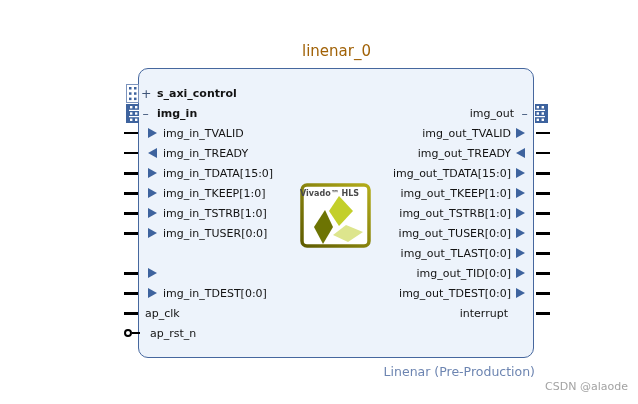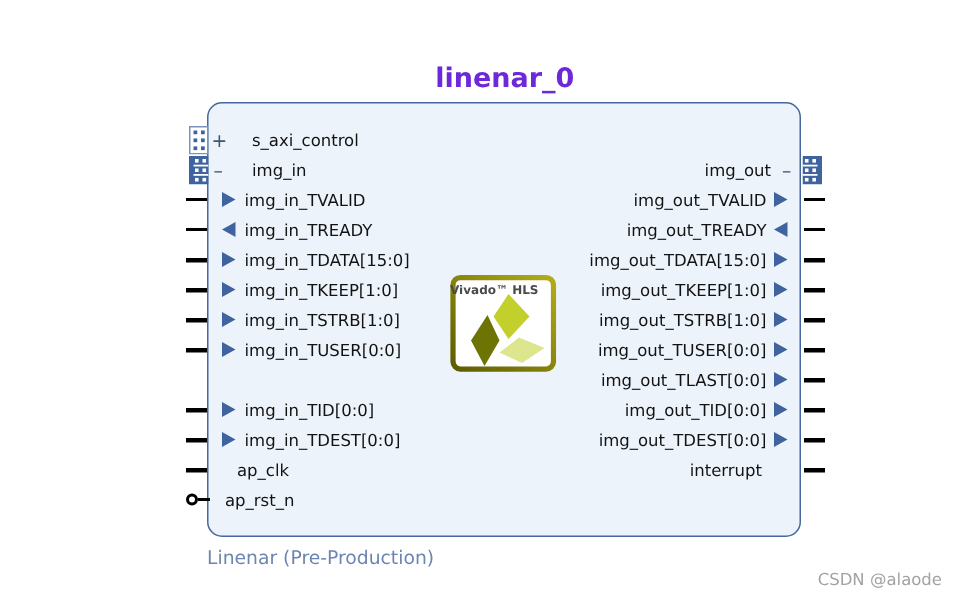--- a/index.html
+++ b/index.html
@@ -1,22 +1,22 @@
 <!DOCTYPE html>
 <html><head>
 <meta charset="utf-8">
 <style>
   html,body{margin:0;padding:0;}
   .canvas{position:relative;width:638px;height:404px;background:#ffffff;overflow:hidden;
           font-family:"DejaVu Sans",sans-serif;}
   .block-title{position:absolute;left:138px;top:42px;width:397px;text-align:center;
-          font-size:18px;color:#6d28d9;font-weight:bold;}
+          font-size:15px;color:#a16207;}
   .ip-block{position:absolute;left:138px;top:68px;width:396px;height:290px;
           background:#edf3fb;border:1px solid #46679e;border-radius:10px;box-sizing:border-box;}
-  .subtitle{position:absolute;left:138px;top:364px;width:397px;text-align:left;
+  .subtitle{position:absolute;left:138px;top:364px;width:397px;text-align:right;
           font-size:12.5px;color:#6d85b1;}
   .watermark{position:absolute;right:10px;top:380px;font-size:11px;color:#a3a3a3;}
 
   .row{position:absolute;height:20px;display:flex;align-items:center;
        font-size:11px;color:#131313;white-space:nowrap;}
   .rowL{left:124px;}
   .rowR{right:88px;justify-content:flex-end;}
 
   .stub{flex:0 0 auto;width:14px;height:3px;background:#000;}
   .stub.thin{height:2px;}
@@ -28,22 +28,22 @@
   .rowR .sp21{order:2;width:21px;flex:0 0 auto;}
   .rowR .sign{order:2;margin-left:6px;}
   .rowR .stub.mint{margin-left:28px;}
 
   .arr{flex:0 0 auto;width:0;height:0;border-top:5px solid transparent;border-bottom:5px solid transparent;}
   .arr-r{border-left:9px solid #3e639e;}
   .arr-l{border-right:9px solid #3e639e;}
 
   .sign{flex:0 0 auto;width:9px;text-align:center;font-size:12.5px;color:#3d5478;line-height:9px;}
   .rowL .sign{margin-left:17px;}
-  .rowL .sign + .plabel{margin-left:18px;}
-  .rowL .stub + .plabel{margin-left:20px;}
+  .rowL .sign + .plabel{margin-left:7px;font-weight:bold;}
+  .rowL .stub + .plabel{margin-left:7px;}
 
   .rst-ring{flex:0 0 auto;width:8px;height:8px;border:2px solid #000;border-radius:50%;box-sizing:border-box;}
   .rst-line{flex:0 0 auto;width:8px;height:2px;background:#000;}
 
   .conn{position:absolute;}
   .logo-box{position:absolute;left:300px;top:183px;}
   .logo-label{position:absolute;left:300px;top:189px;width:59px;text-align:center;
        font-size:8px;font-weight:bold;color:#4a4a4a;letter-spacing:0px;}
 </style>
 </head>
@@ -127,21 +127,20 @@
     <span class="plabel">img_in_TSTRB[1:0]</span>
   </div>
   <div class="row rowL" style="top:223px">
     <span class="stub"></span>
     <span class="arr arr-r"></span>
     <span class="plabel">img_in_TUSER[0:0]</span>
   </div>
   <div class="row rowL" style="top:263px">
     <span class="stub"></span>
     <span class="arr arr-r"></span>
-    <span class="plabel">img_in_TID[0:0]</span>
   </div>
   <div class="row rowL" style="top:283px">
     <span class="stub"></span>
     <span class="arr arr-r"></span>
     <span class="plabel">img_in_TDEST[0:0]</span>
   </div>
   <div class="row rowL" style="top:303px">
     <span class="stub"></span>
     <span class="plabel">ap_clk</span>
   </div>

